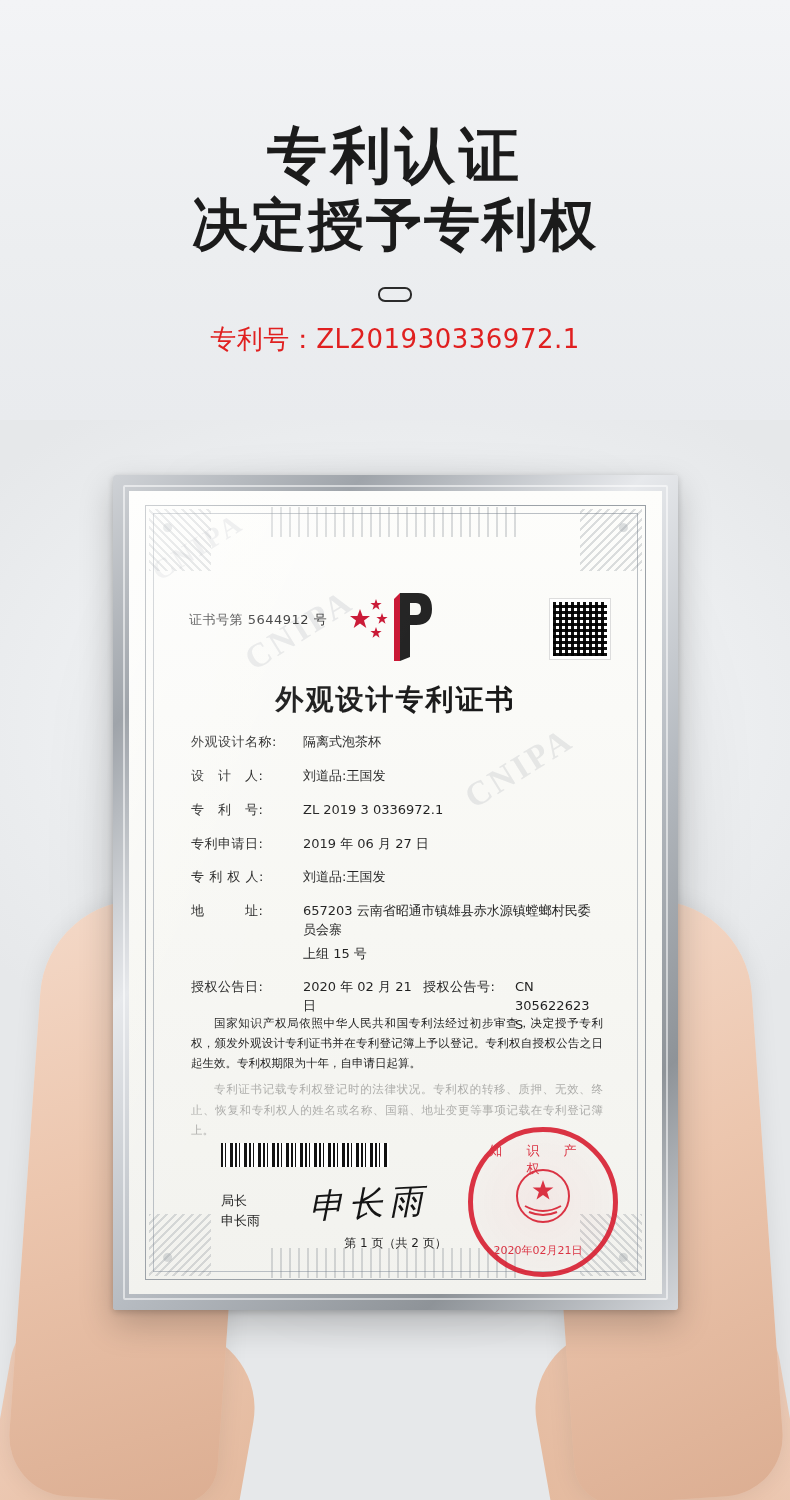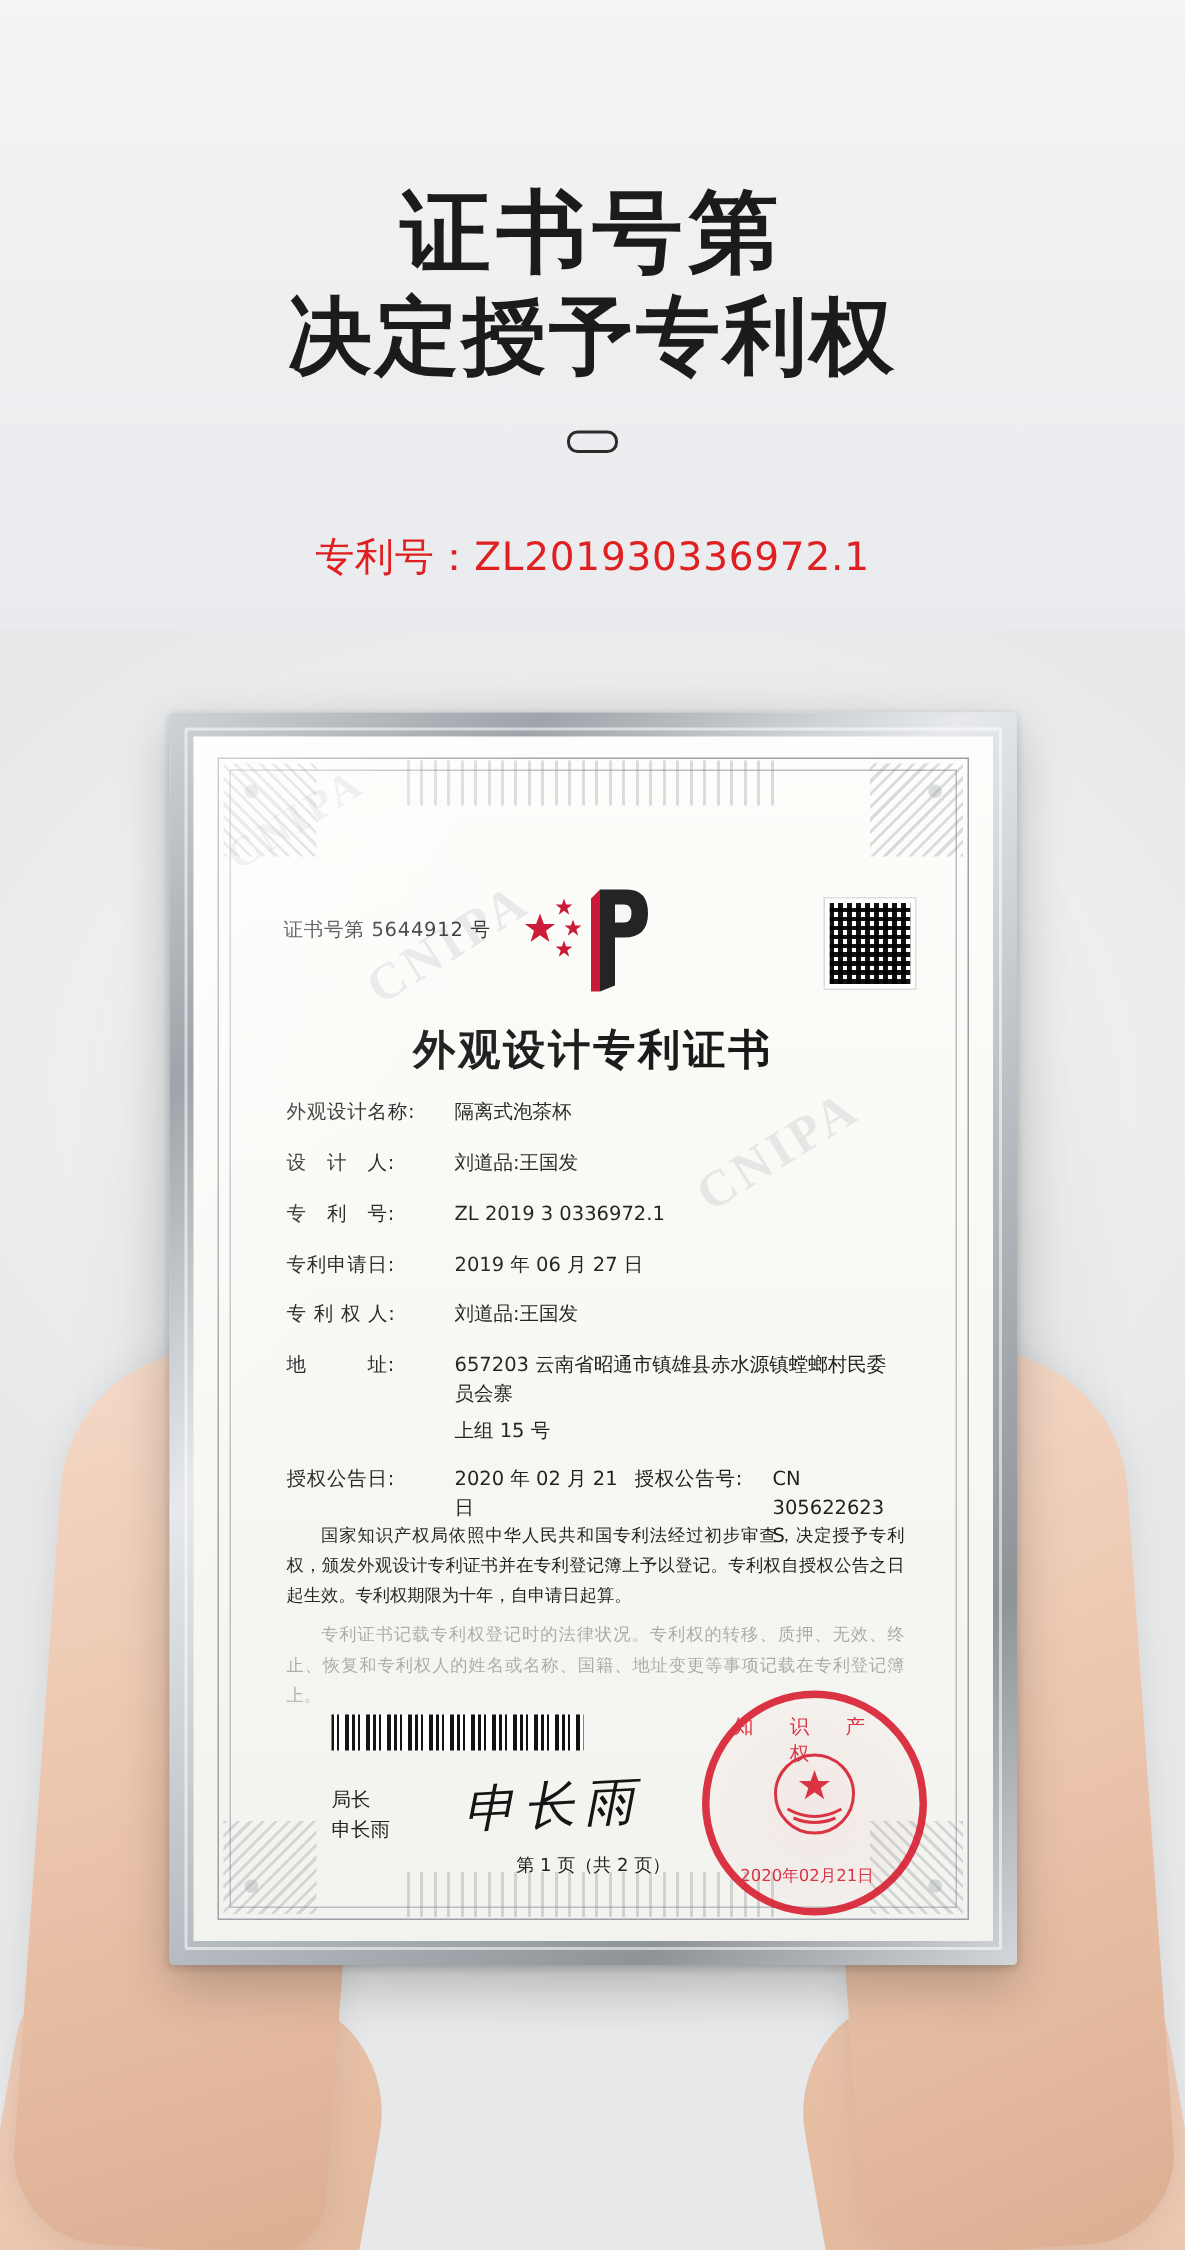--- a/index.html
+++ b/index.html
@@ -53,21 +53,20 @@
     border-radius: 7px;
     background: transparent;
   }
   .patent-no {
     position: absolute;
     top: 322px; left: 0; width: 790px;
     font-size: 26px;
     color: #e02020;
     letter-spacing: 0.5px;
     font-family: "DejaVu Sans", "Liberation Sans", sans-serif;
-    margin-top: 32px;
   }
 
   
   .photo {
     position: absolute;
     top: 420px; left: 0;
     width: 790px; height: 1080px;
     background:
       radial-gradient(ellipse 520px 380px at 395px 300px, #f7f8f9 0%, #eef0f2 55%, #e6e8ea 100%),
       linear-gradient(180deg, #eceef0 0%, #e4e6e9 100%);
@@ -369,21 +368,21 @@
     text-align: center;
     font-size: 12px;
     color: #1f1f1f;
     font-family: "DejaVu Sans", "Liberation Sans", sans-serif;
   }
 </style>
 </head>
 <body>
 
 <div class="page-header">
-  <div class="title-main">证书号第</div>
+  <div class="title-main">专利认证</div>
   <div class="title-sub">决定授予专利权</div>
   <div class="divider-pill"></div>
   <div class="patent-no">
     <span>专利号：</span><span>ZL201930336972.1</span>
   </div>
 </div>
 
 <div class="photo">
   <div class="wall-shadow"></div>
 

